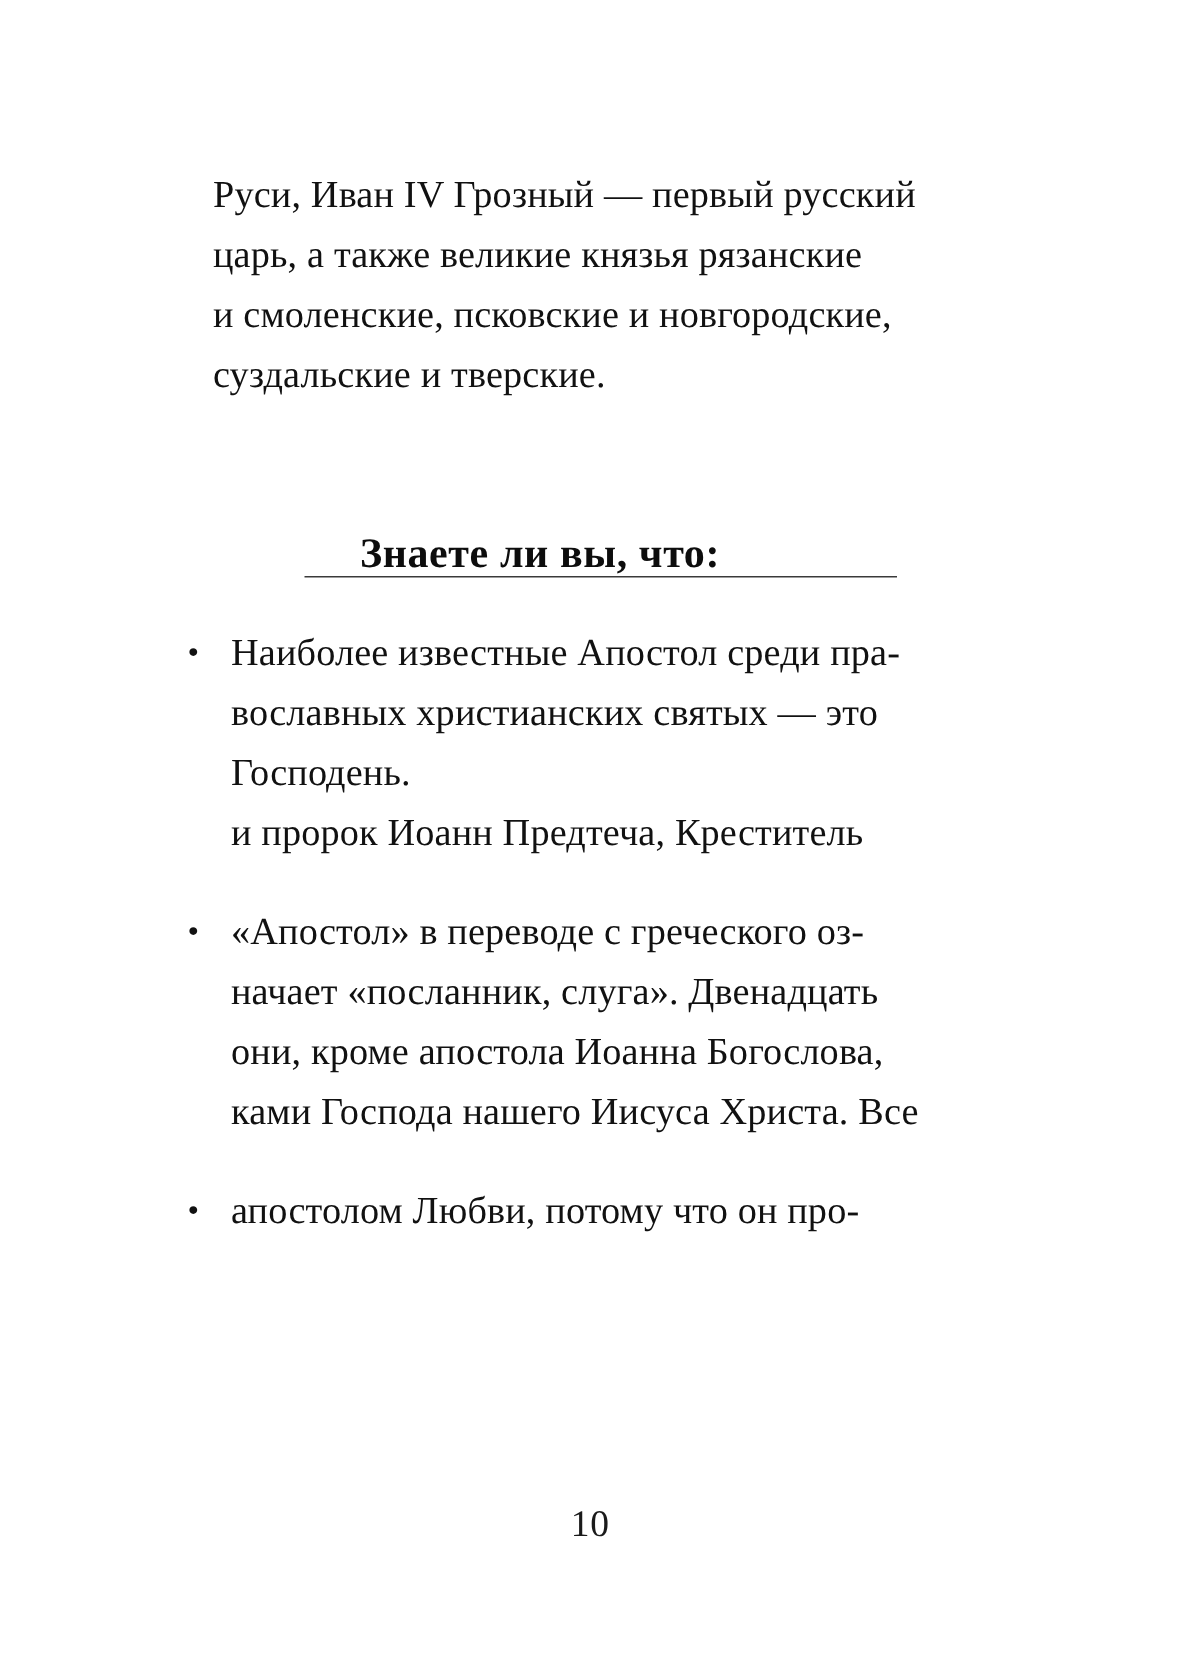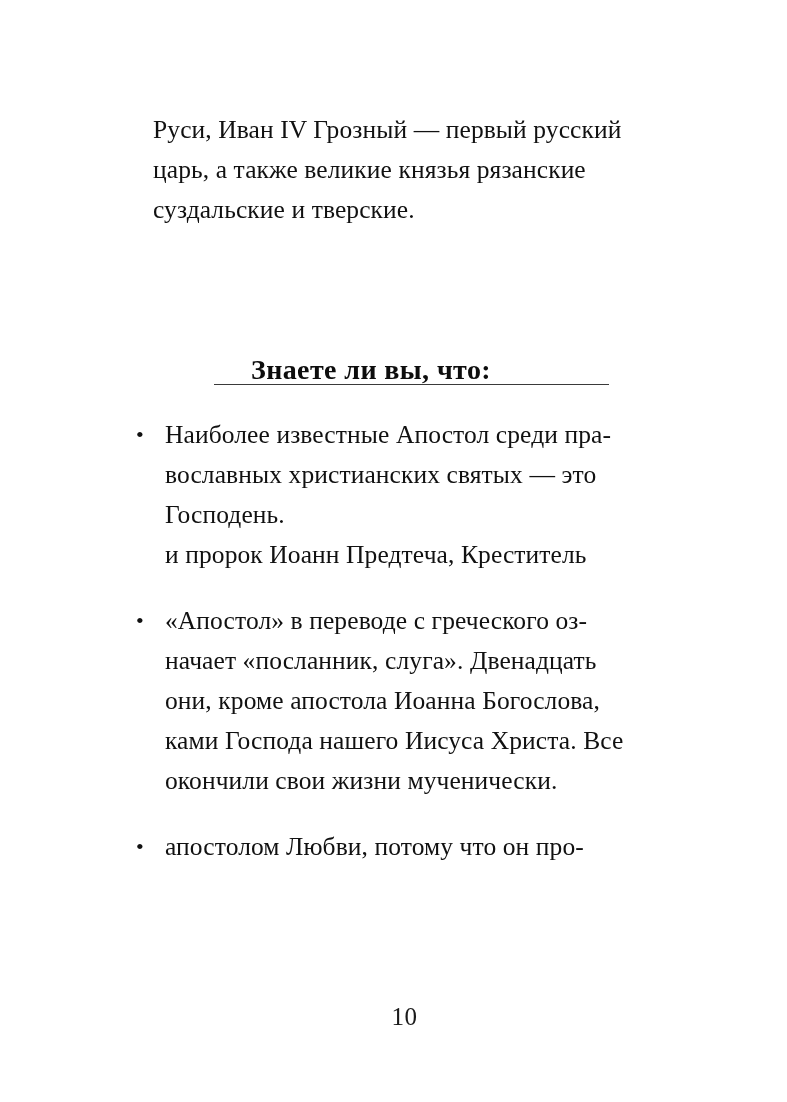--- a/index.html
+++ b/index.html
@@ -15,21 +15,20 @@
     overflow: hidden;
     font-family: "Liberation Serif", "DejaVu Serif", serif;
     color: #111111;
     -webkit-font-smoothing: antialiased;
   }
 
   .page {
     position: absolute;
     inset: 0;
     background: #ffffff;
-    margin-left: 11px;
   }
 
   
   .text-column {
     position: absolute;
     left: 142px;
     top: 0;
     width: 556px;
   }
 
@@ -125,20 +124,21 @@
 </head>
 <body>
 
 <div class="page">
 
   <div class="text-column">
 
     <p class="intro-paragraph">
         <span class="line">Руси, Иван IV Грозный — первый русский</span>
         <span class="line">царь, а также великие князья рязанские</span>
+        <span class="line">и смоленские, псковские и новгородские,</span>
         <span class="line">суздальские и тверские.</span>
       </p>
 
     <h2 class="section-heading">Знаете ли вы, что:</h2>
 
     <hr class="heading-rule">
 
     <ul class="fact-list">
         <li class="fact-item">
           <span class="bullet-marker">•</span>
@@ -146,21 +146,20 @@
           <span class="line">вославных христианских святых — это</span>
           <span class="line">Господень.</span>
           <span class="line">и пророк Иоанн Предтеча, Креститель</span>
         </li>
         <li class="fact-item">
           <span class="bullet-marker">•</span>
           <span class="line">«Апостол» в переводе с греческого оз-</span>
           <span class="line">начает «посланник, слуга». Двенадцать</span>
           <span class="line">они, кроме апостола Иоанна Богослова,</span>
           <span class="line">ками Господа нашего Иисуса Христа. Все</span>
-          <span class="line">окончили свои жизни мученически.</span>
         </li>
         <li class="fact-item">
           <span class="bullet-marker">•</span>
           <span class="line">апостолом Любви, потому что он про-</span>
         </li>
       </ul>
 
   </div>
 
   <div class="page-number">10</div>

